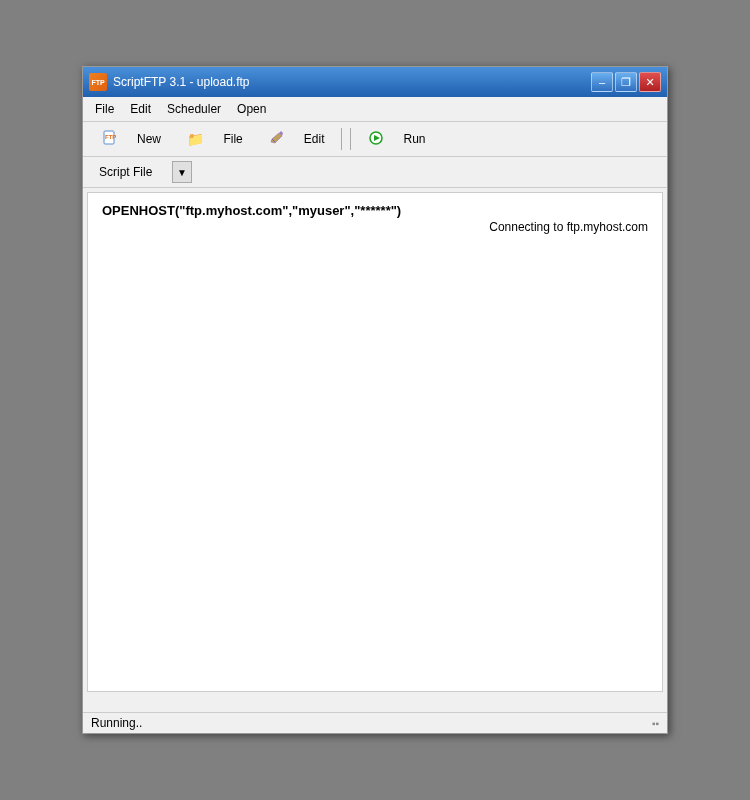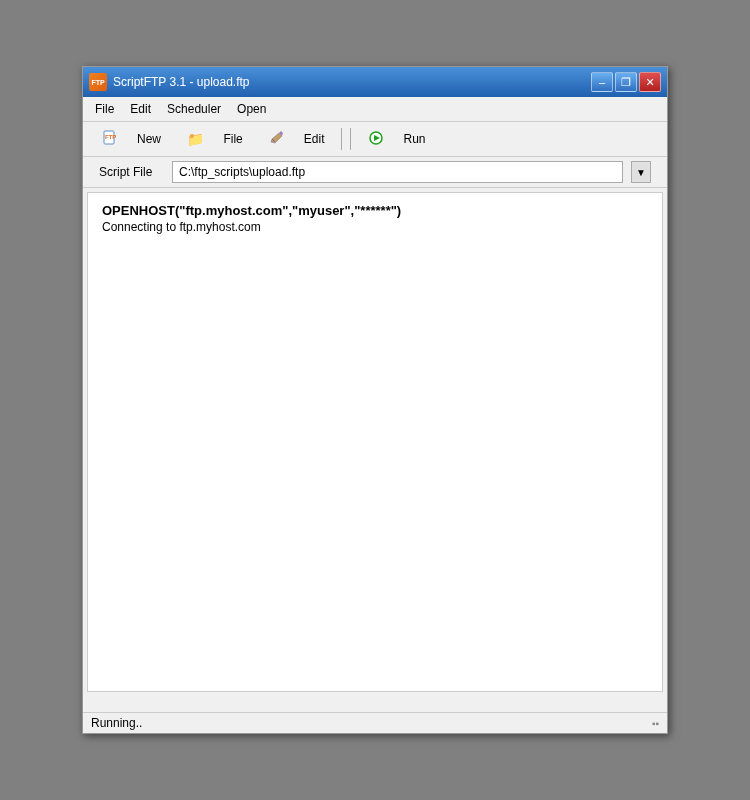--- a/index.html
+++ b/index.html
@@ -183,20 +183,21 @@
       font-weight: bold;
       font-family: 'Segoe UI', sans-serif;
       color: #000;
       margin-bottom: 2px;
     }
 
     .status-line {
       font-size: 12px;
       color: #000;
       font-family: 'Segoe UI', sans-serif;
+      text-align: right;
     }
 
     
     .status-bar {
       background: #f0f0f0;
       border-top: 1px solid #ccc;
       padding: 3px 8px;
       display: flex;
       align-items: center;
       justify-content: space-between;
@@ -321,23 +322,20 @@
           <circle cx="8" cy="8" r="6" fill="white" stroke="#20a020" stroke-width="1.5"></circle>
           <polygon points="6,5 12,8 6,11" fill="#20a020"></polygon>
         </svg>
       </span>
       <span>Run</span>
     </button>
   </div>
 
   <div class="script-file-bar">
     <span class="script-file-label">Script File</span>
-    <div class="script-file-path">
-      <span>C:\ftp_scripts\upload.ftp</span>
-    </div>
     <div class="script-file-dropdown">▼</div>
   </div>
 
   <div class="content-area">
     <div class="command-line">OPENHOST("ftp.myhost.com","myuser","******")</div>
     <div class="status-line">Connecting to ftp.myhost.com</div>
   </div>
 
   <div class="status-bar">
     <span class="status-text">Running..</span>

